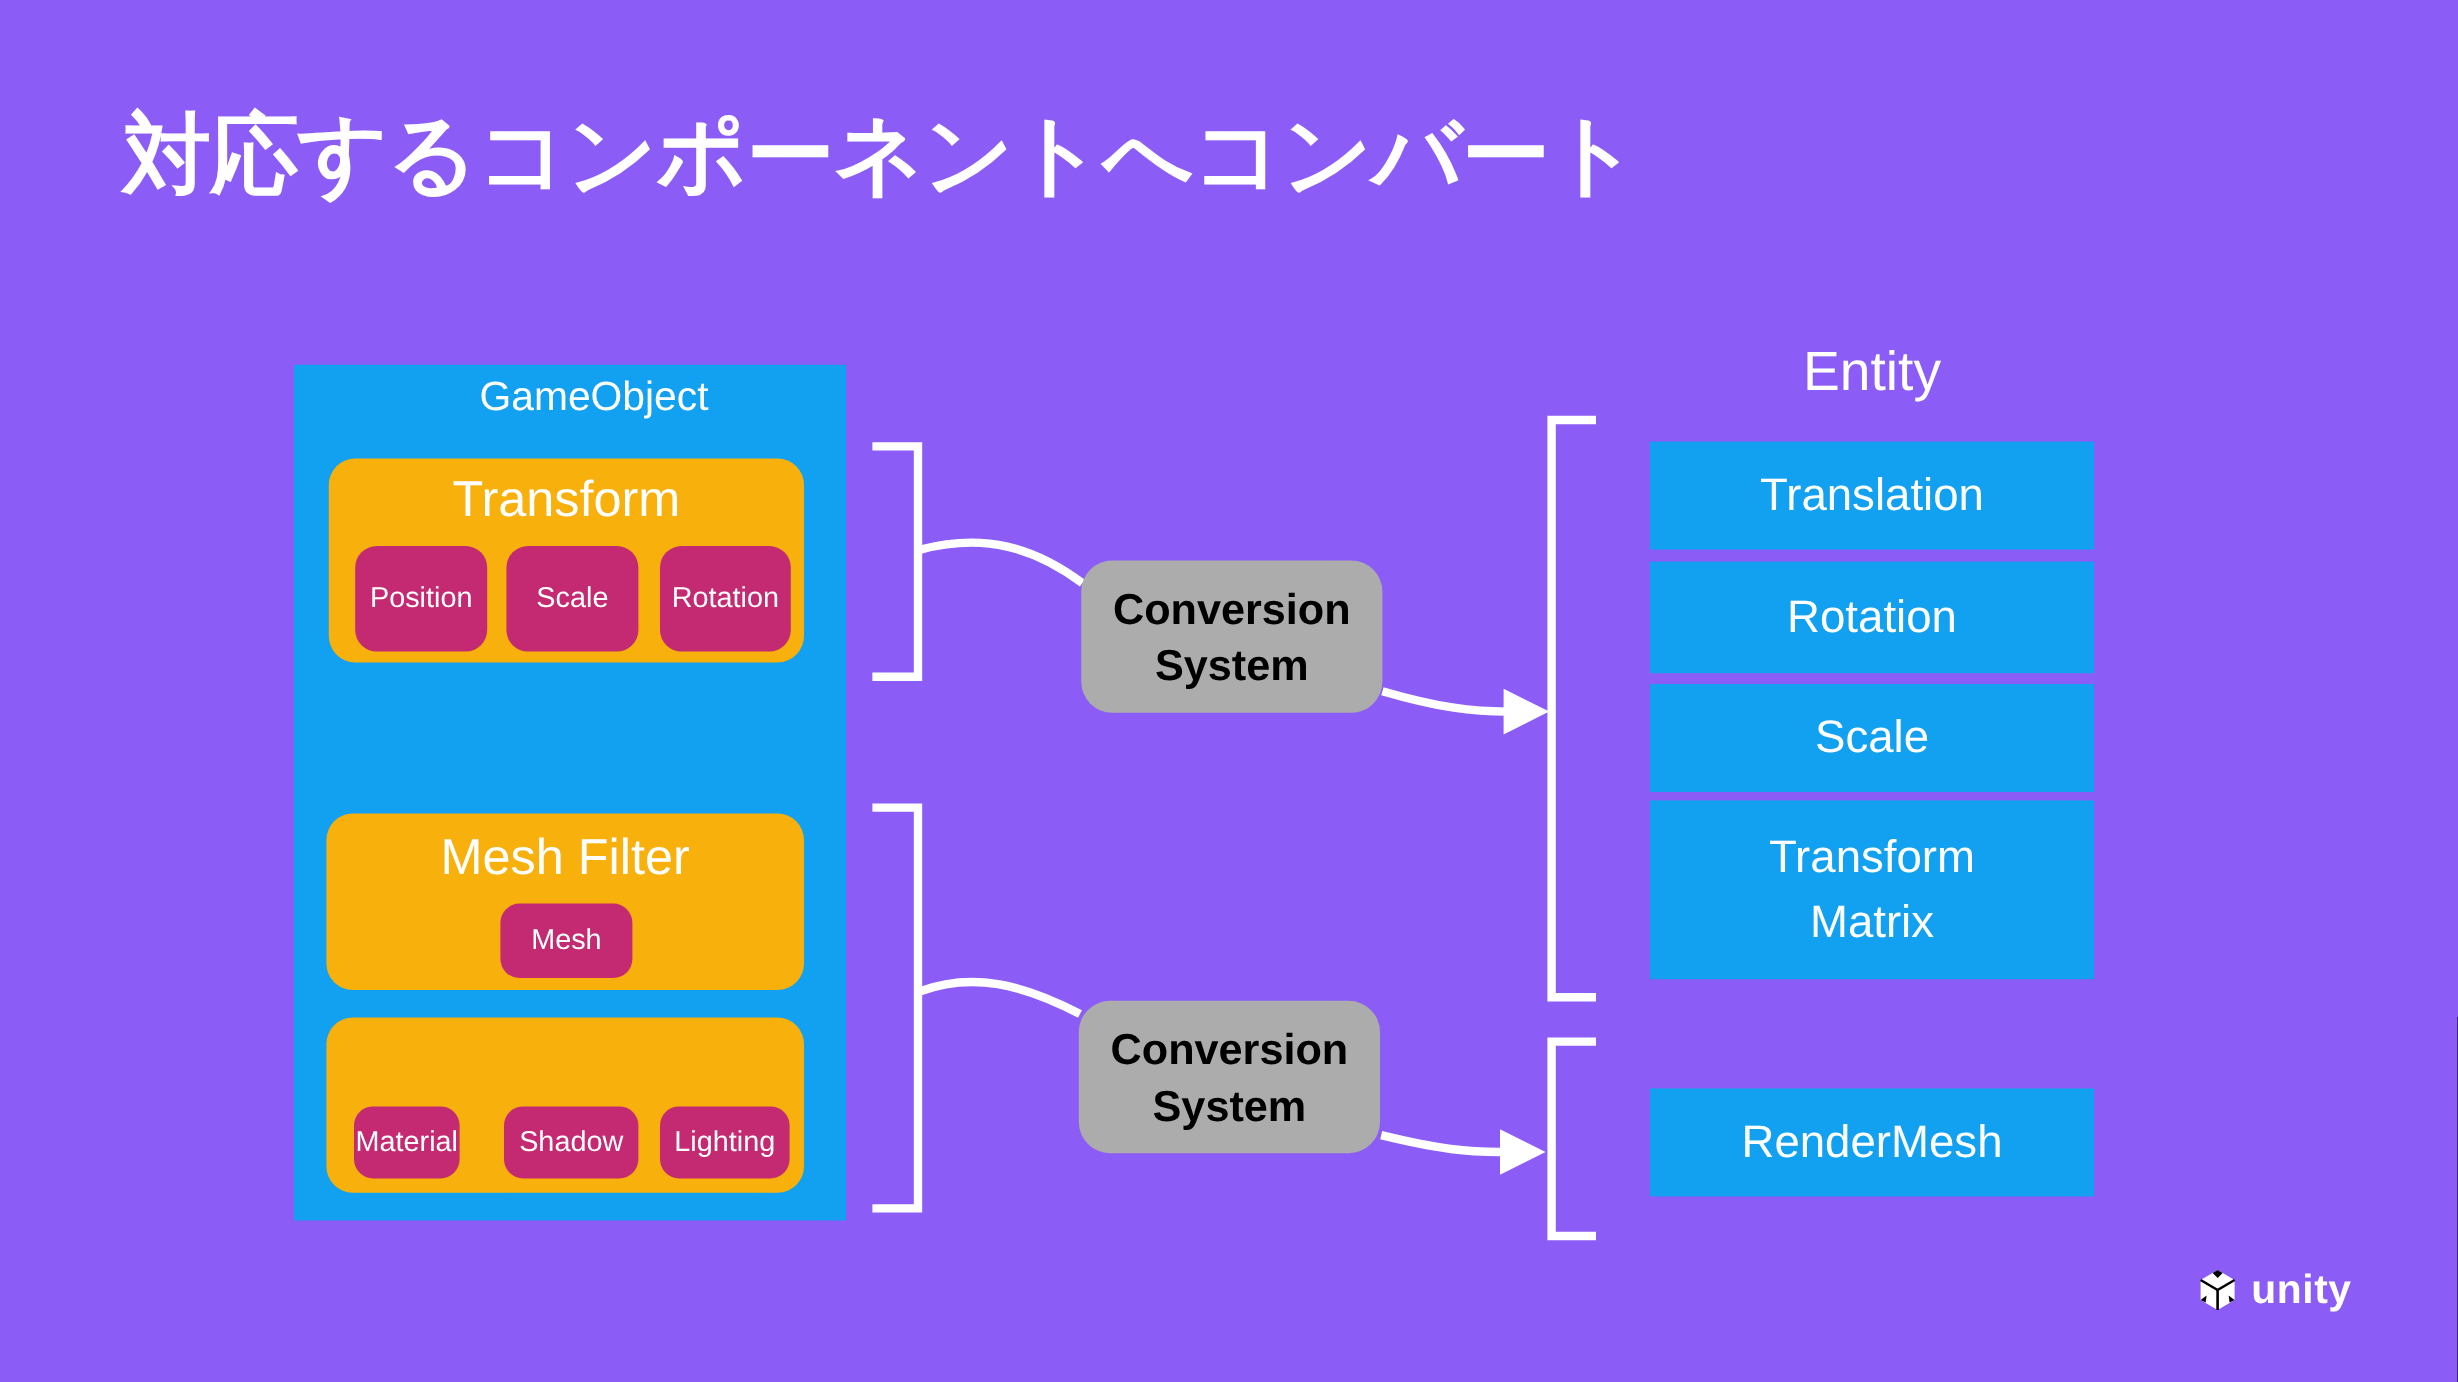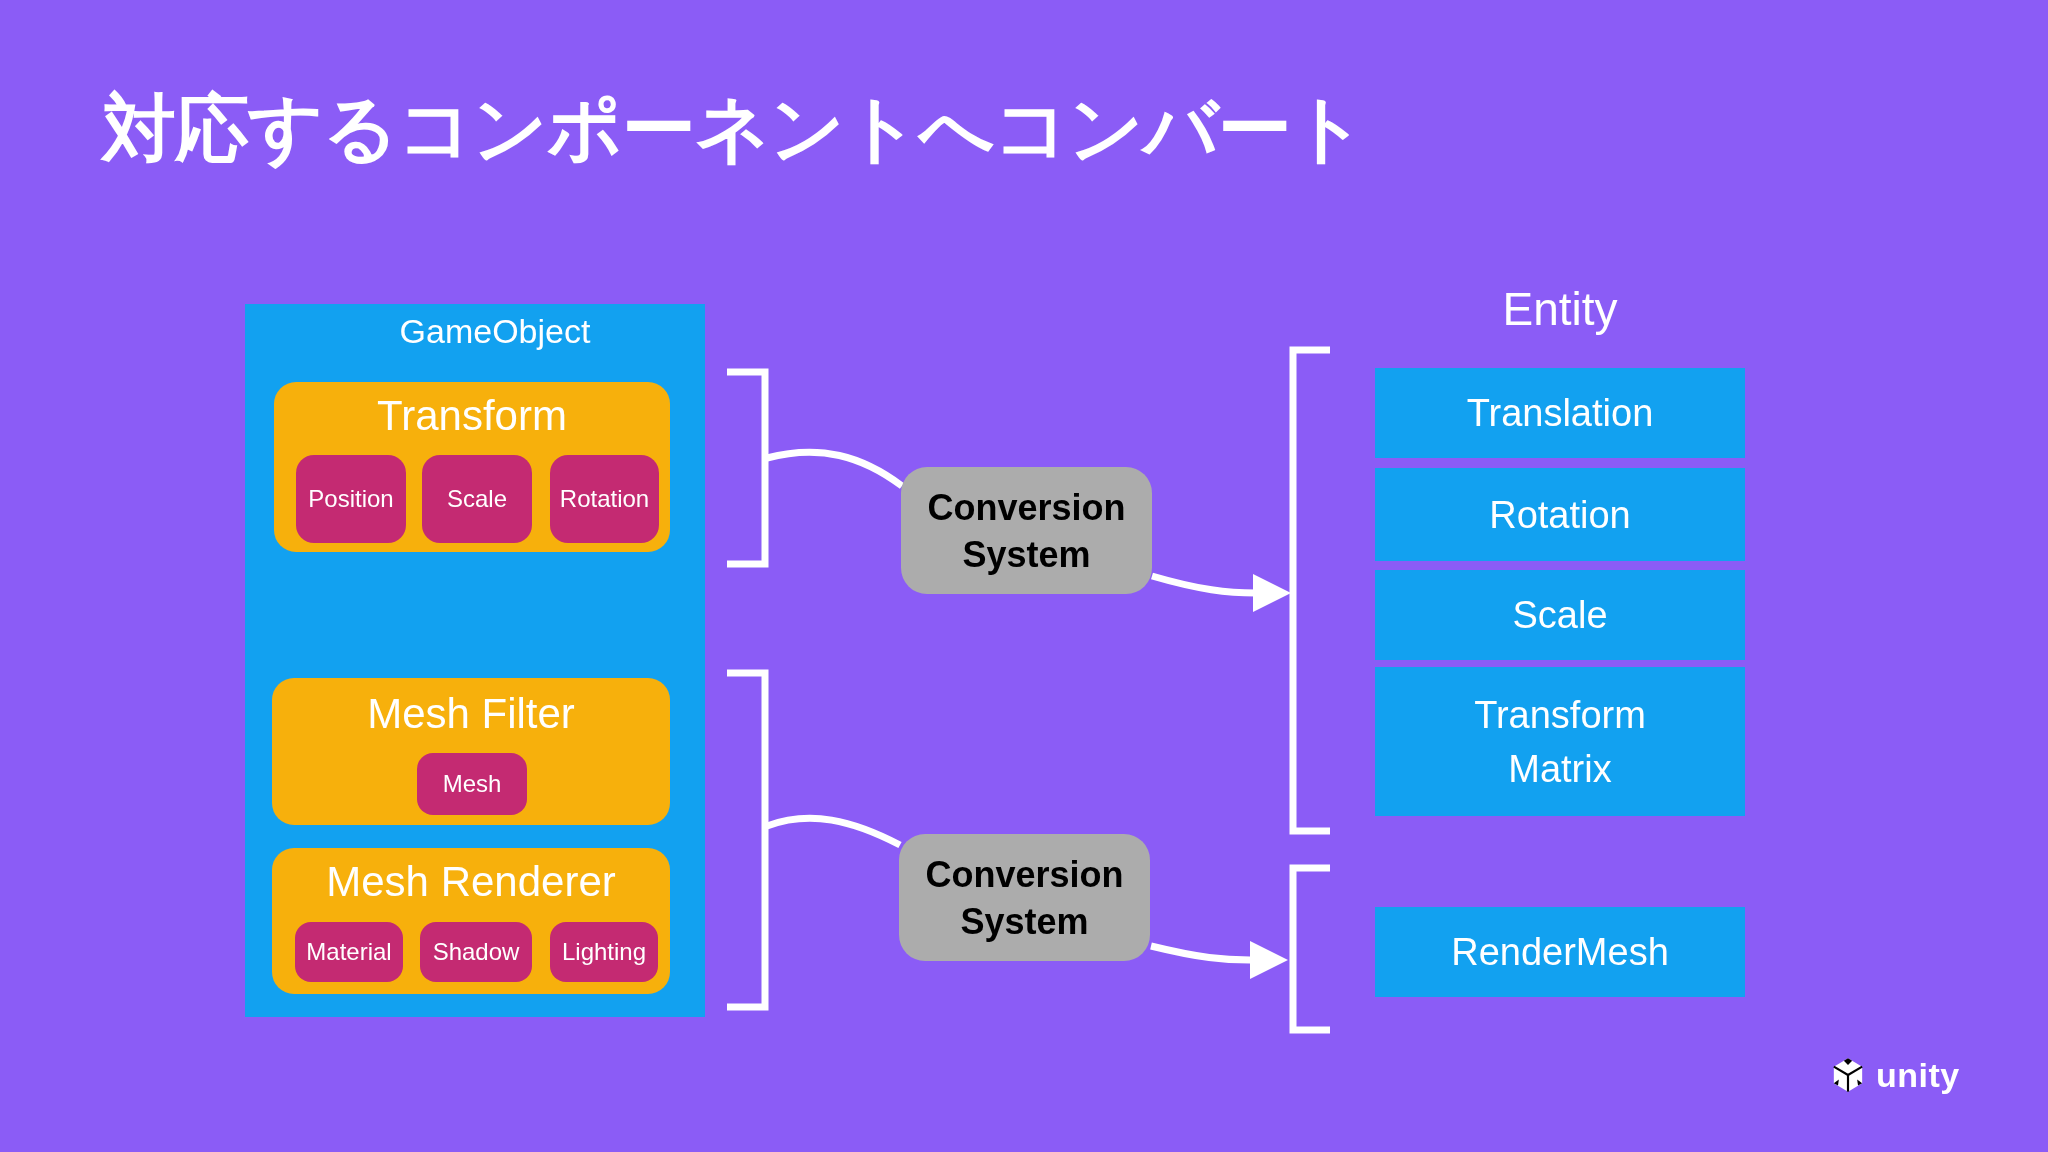--- a/index.html
+++ b/index.html
@@ -22,21 +22,21 @@
   .mf-box{left:272px;top:678px;width:398px;height:147px;}
   .mf-label{left:272px;top:690px;width:398px;font-size:42px;}
   .mr-box{left:272px;top:848px;width:398px;height:146px;}
   .mr-label{left:272px;top:858px;width:398px;font-size:42px;}
 
   .pill{border-radius:18px;font-size:24px;color:#fff;}
   .pill-position{left:296px;top:455px;width:110px;height:88px;}
   .pill-scale{left:422px;top:455px;width:110px;height:88px;}
   .pill-rotation{left:550px;top:455px;width:109px;height:88px;}
   .pill-mesh{left:417px;top:753px;width:110px;height:62px;border-radius:16px;}
-  .pill-material{left:295px;top:922px;width:108px;height:60px;border-radius:16px;}
+  .pill-material{left:295px;top:922px;width:88px;height:60px;border-radius:16px;}
   .pill-shadow{left:420px;top:922px;width:112px;height:60px;border-radius:16px;}
   .pill-lighting{left:550px;top:922px;width:108px;height:60px;border-radius:16px;}
 
   
   .conv{width:251px;height:127px;border-radius:26px;color:#000;font-weight:700;font-size:36px;
         line-height:47px;white-space:pre-line;}
   .conv1{left:901px;top:467px;}
   .conv2{left:899px;top:834px;}
 
   
@@ -71,21 +71,20 @@
   <div class="abs transform-label center">Transform</div>
   <div class="abs center pill pill-position" style="background-color: rgb(196, 42, 114);">Position</div>
   <div class="abs center pill pill-scale" style="background-color: rgb(196, 42, 114);">Scale</div>
   <div class="abs center pill pill-rotation" style="background-color: rgb(196, 42, 114);">Rotation</div>
 
   <div class="abs comp-box mf-box" style="background-color: rgb(247, 176, 12);"></div>
   <div class="abs mf-label center">Mesh Filter</div>
   <div class="abs center pill pill-mesh" style="background-color: rgb(196, 42, 114);">Mesh</div>
 
   <div class="abs comp-box mr-box" style="background-color: rgb(247, 176, 12);"></div>
-  <div class="abs mr-label center">Mesh Renderer</div>
   <div class="abs center pill pill-material" style="background-color: rgb(196, 42, 114);">Material</div>
   <div class="abs center pill pill-shadow" style="background-color: rgb(196, 42, 114);">Shadow</div>
   <div class="abs center pill pill-lighting" style="background-color: rgb(196, 42, 114); text-align: center;">Lighting</div>
 
   <svg class="abs connectors" viewBox="0 0 2048 1152" xmlns="http://www.w3.org/2000/svg">
     <path class="stroke" d="M727 372 L765 372 L765 564 L727 564"></path>
     <path class="stroke" d="M727 673 L765 673 L765 1007 L727 1007"></path>
     <path class="stroke" d="M1330 350 L1293 350 L1293 831 L1330 831"></path>
     <path class="stroke" d="M1330 868 L1293 868 L1293 1030 L1330 1030"></path>
     <path class="stroke" d="M767 458 C820 444 862 456 902 486"></path>

